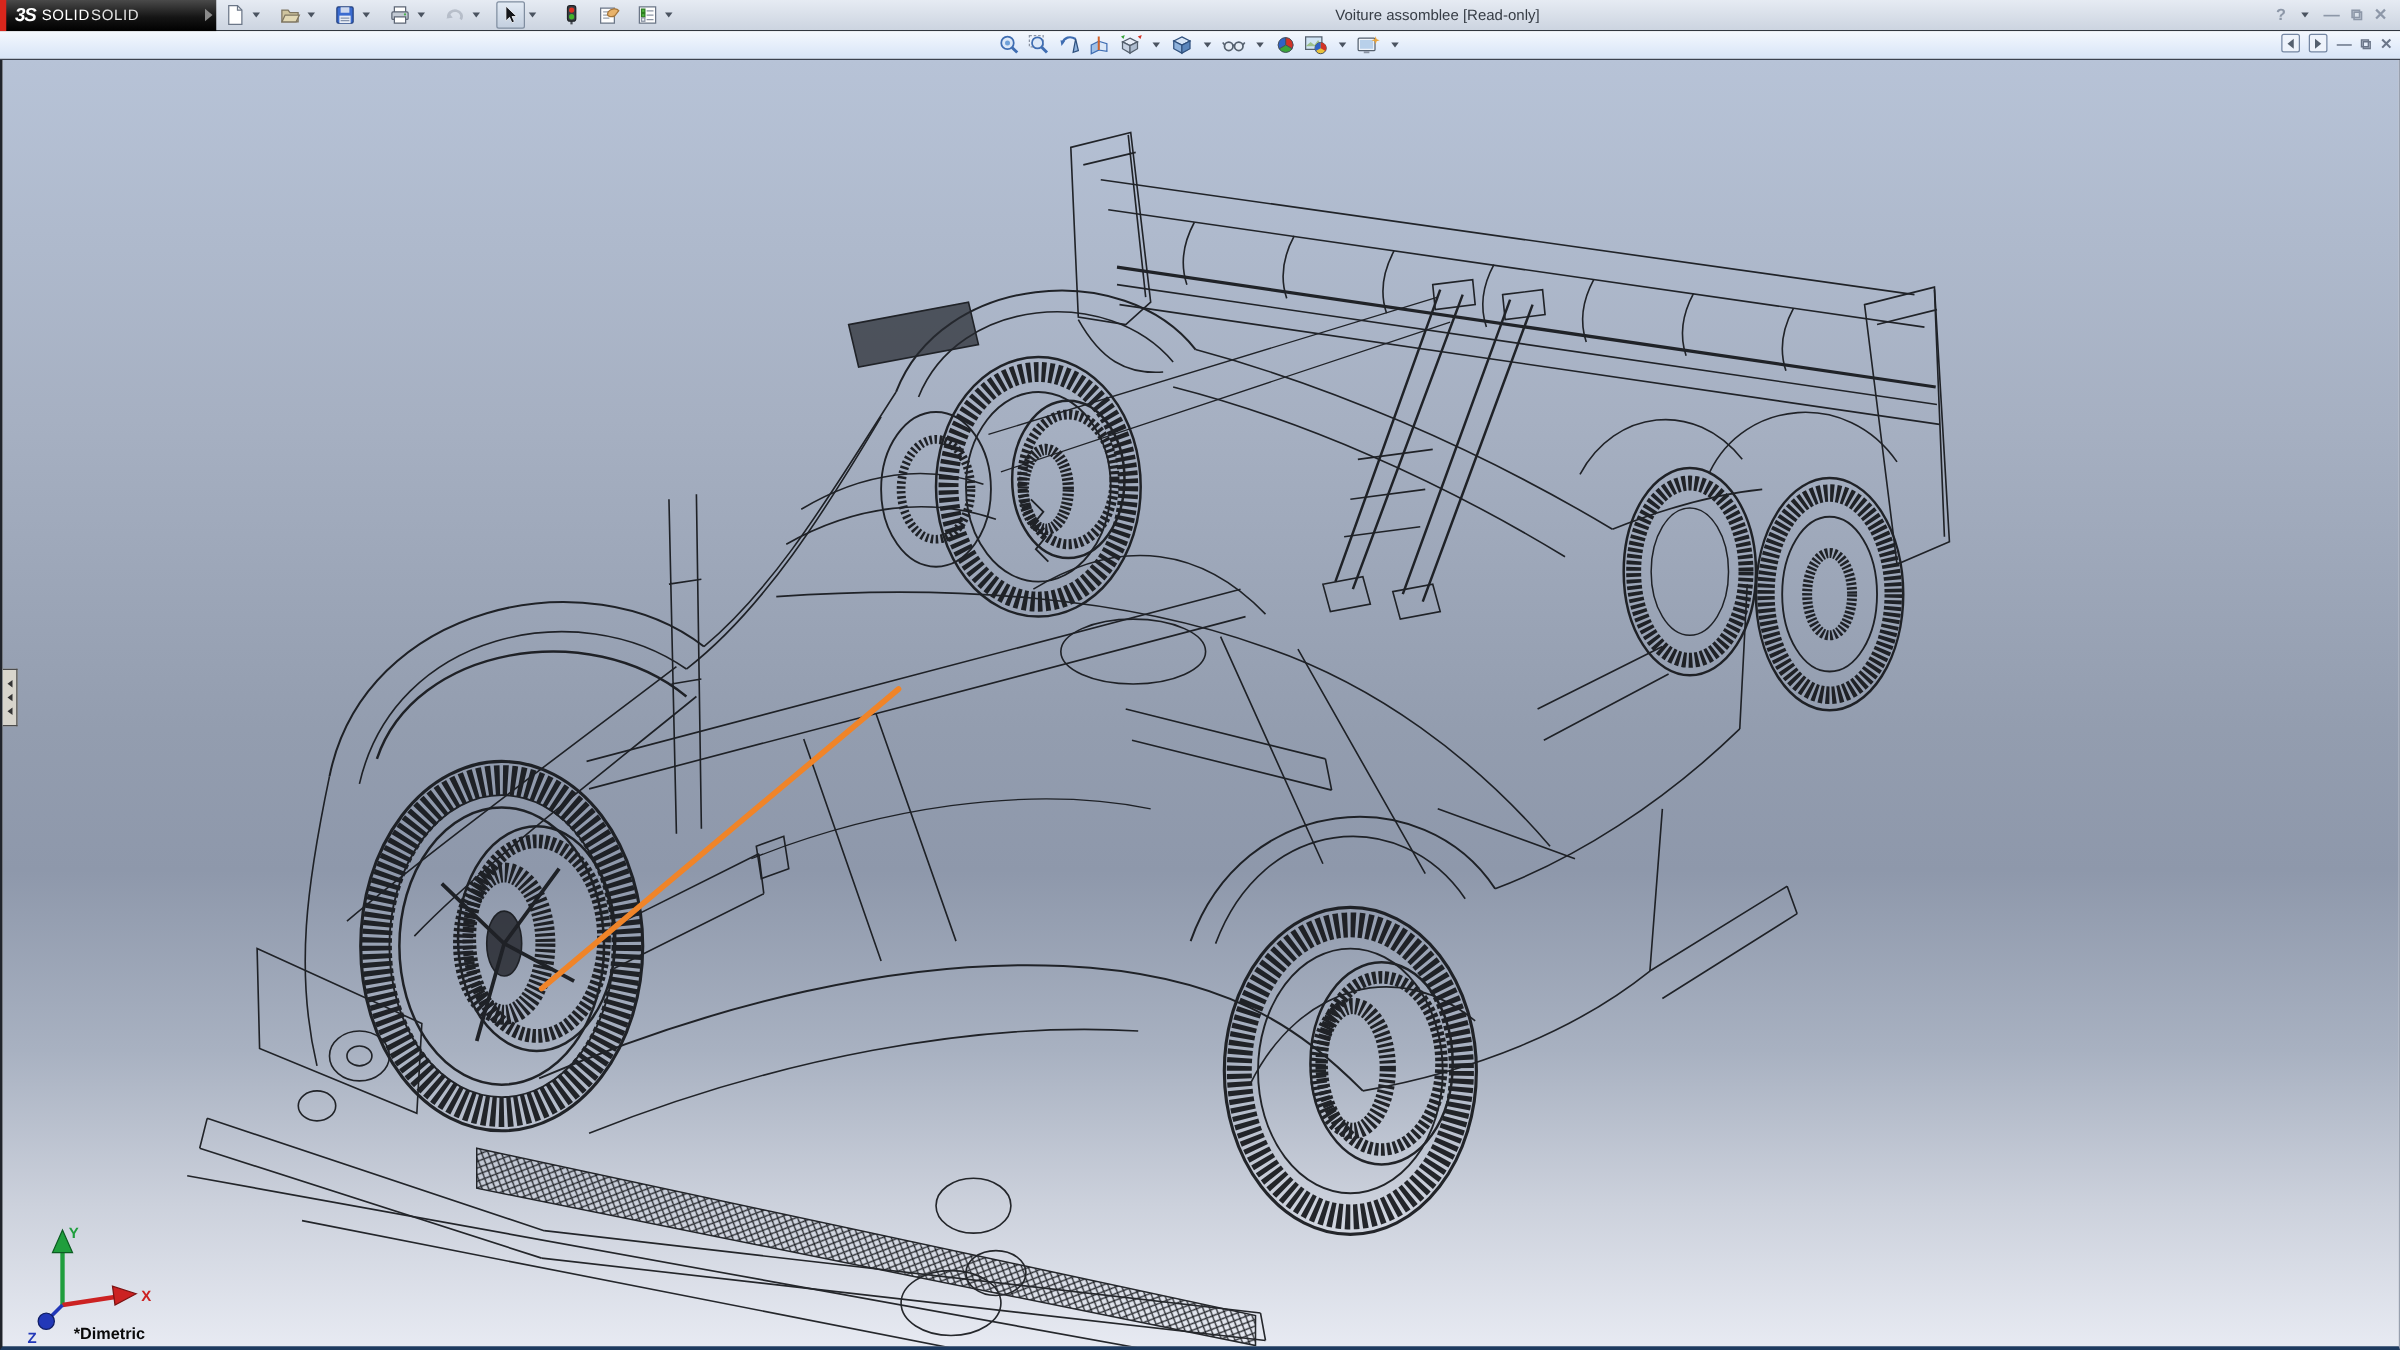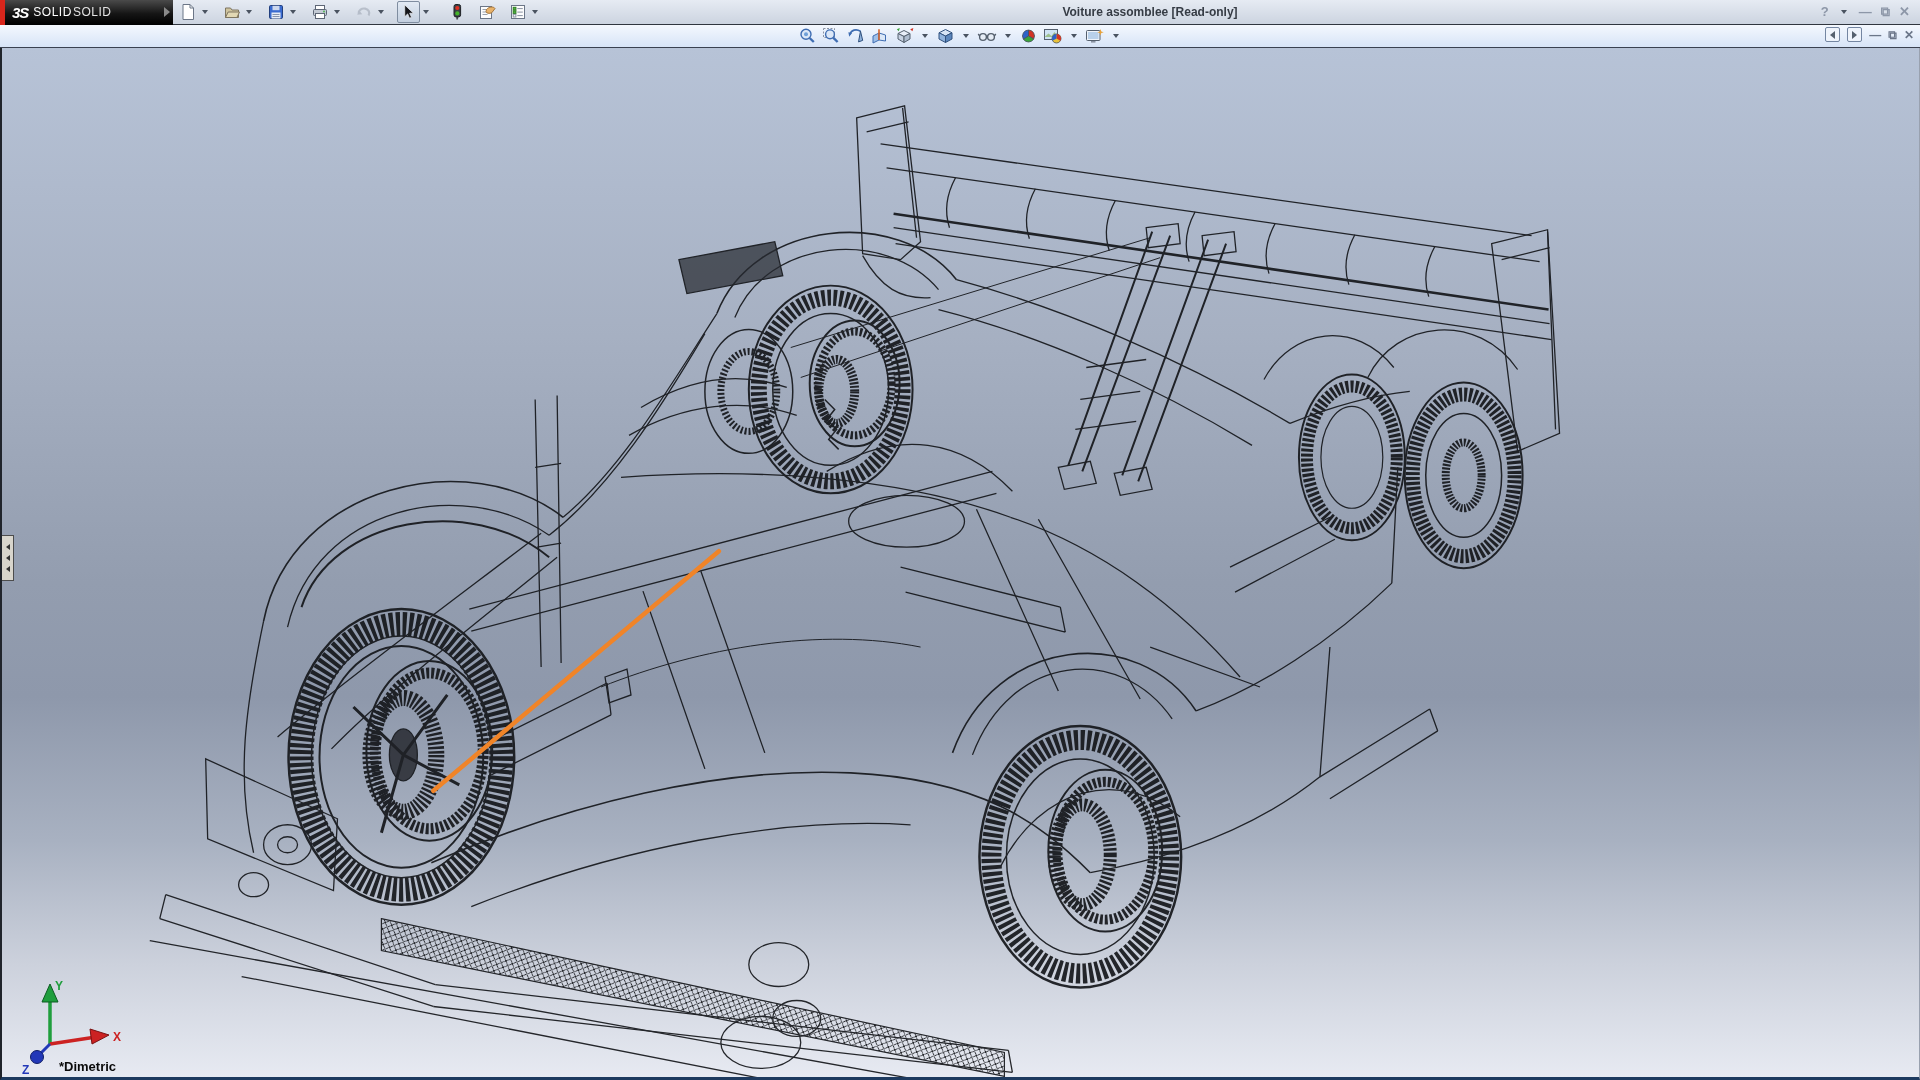--- a/index.html
+++ b/index.html
@@ -27,21 +27,21 @@
     border-top:5px solid transparent; border-bottom:5px solid transparent; border-left:6px solid #8a8a8a;}
   .main-toolbar{ display:flex; align-items:center; gap:2px; padding-left:4px; height:25px;}
   .tb-btn{ display:flex; align-items:center; height:22px; padding:0 2px; border-radius:2px;}
   .tb-btn svg{ display:block; }
   .tb-btn.active{ border:1px solid #7f8da0; background:linear-gradient(#e2eaf4,#c3cfdf); }
   .tb-btn.disabled{ opacity:.55; }
   .dd{ width:0; height:0; border-left:3px solid transparent; border-right:3px solid transparent;
     border-top:4px solid #4a5360; margin:0 3px; }
   .tb-group{ display:flex; align-items:center; margin-right:8px;}
   .win-title{ position:absolute; left:1150px; top:5px; transform:translateX(-50%);
-    font-size:12px; color:#363c45; white-space:nowrap;font-weight:bold; }
+    font-size:12px; color:#363c45; white-space:nowrap; }
   .win-controls{ position:absolute; right:10px; top:3px; display:flex; align-items:center; gap:9px;
     color:#8d97a8; font-size:13px; font-weight:bold; }
   .win-controls .glyph{ cursor:default; line-height:18px; }
 
   
   .menubar{
     position:relative; width:100%; height:23px;
     background:linear-gradient(#f4f8fe,#d7e4f7);
     border-bottom:1px solid #3a4150;
   }

